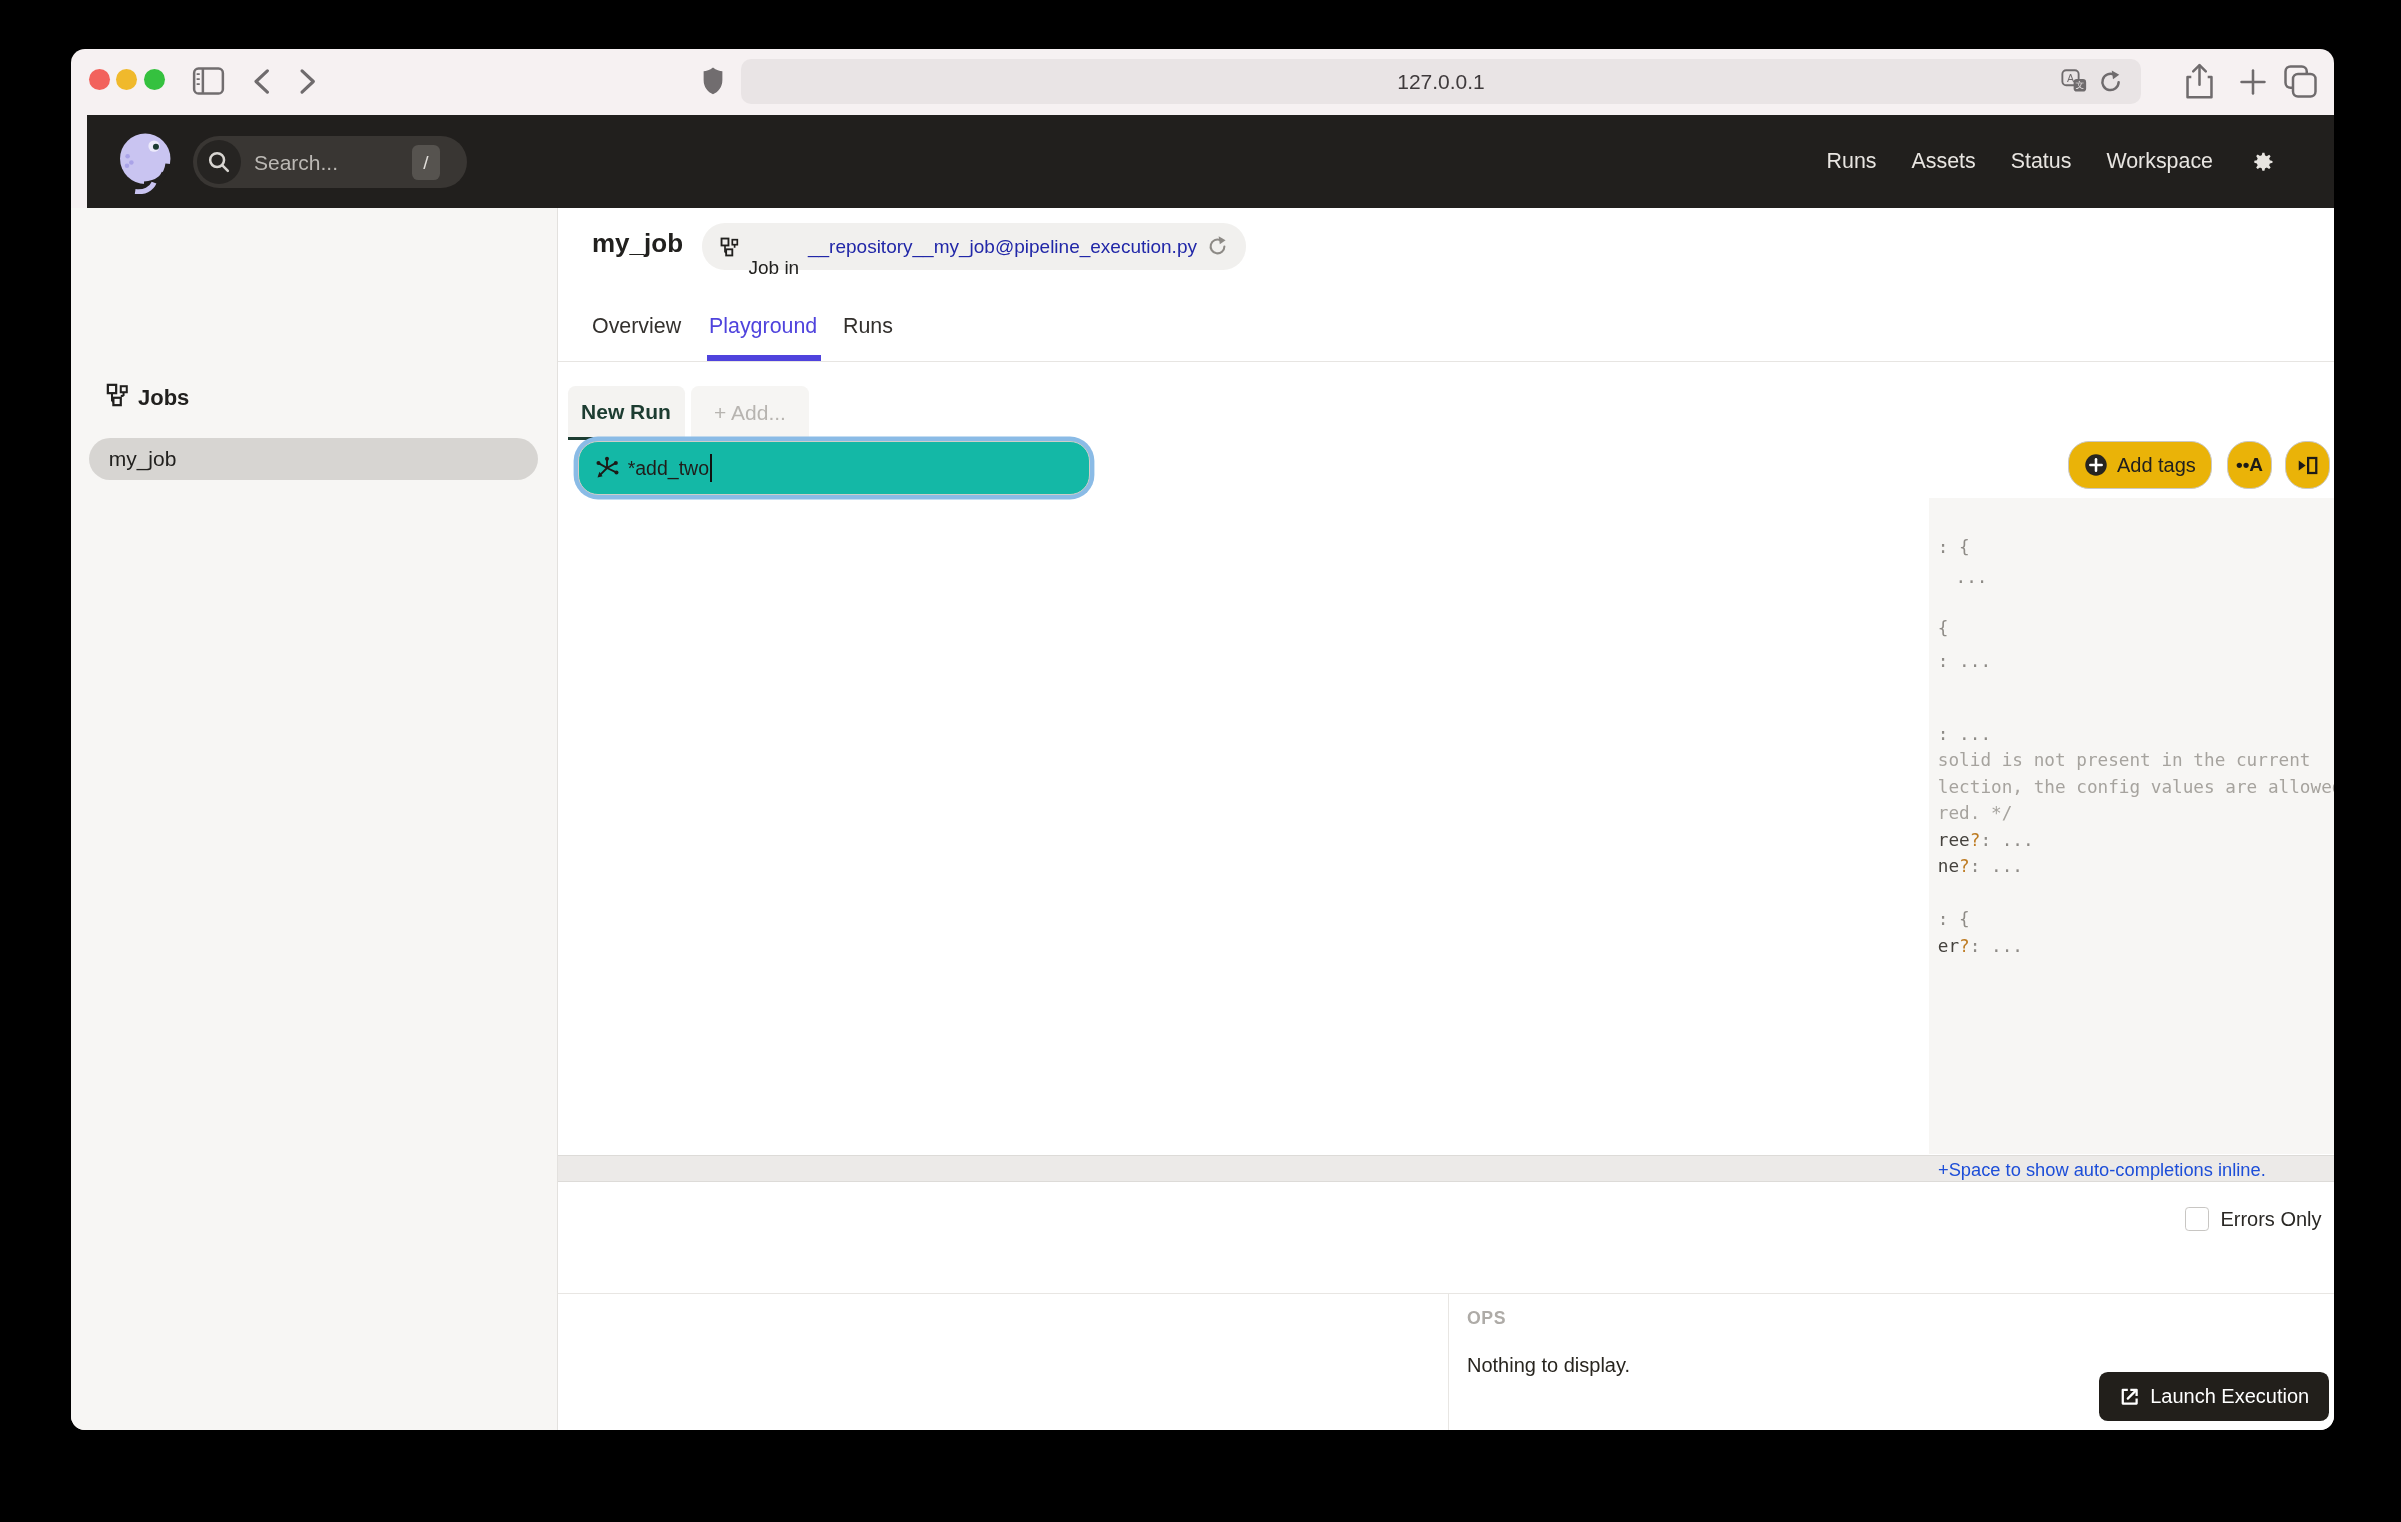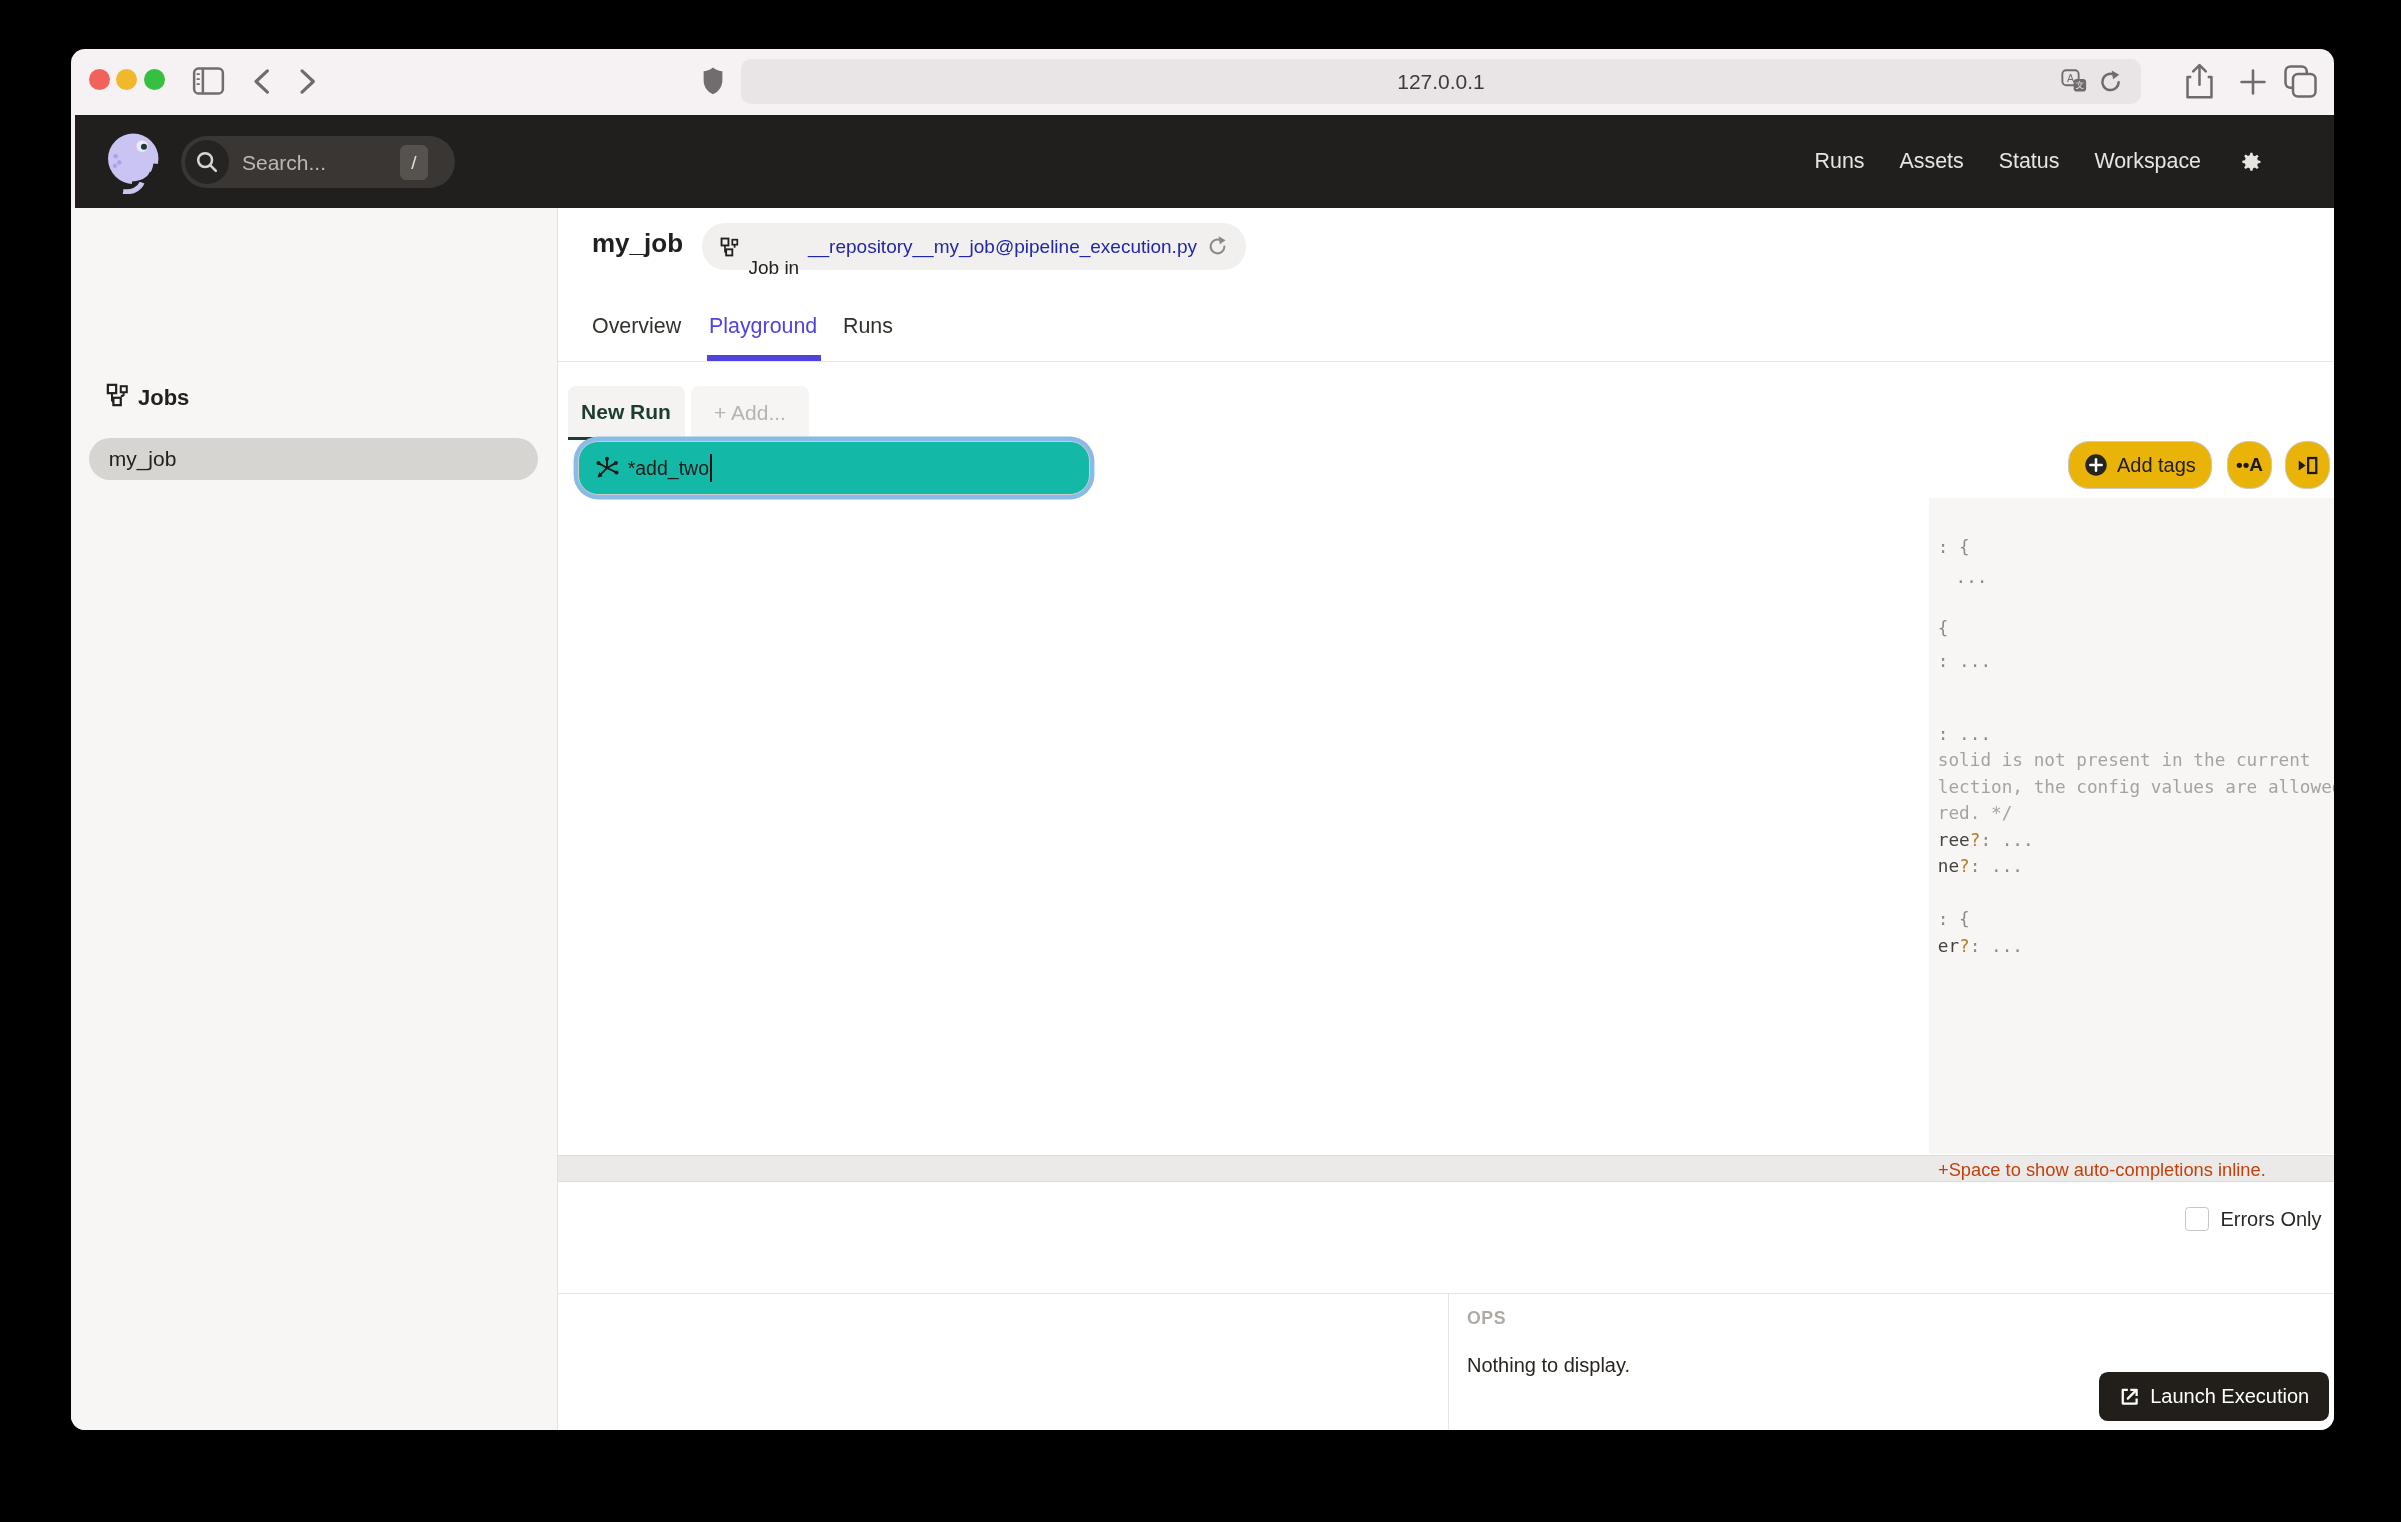--- a/index.html
+++ b/index.html
@@ -6,21 +6,21 @@
   #stage{position:relative;width:2401px;height:1522px;background:#000;overflow:hidden;
          font-family:"Liberation Sans",sans-serif;}
   .abs{position:absolute;}
   #window{left:71px;top:49px;width:2263px;height:1381px;background:#f6f1f2;
           border-radius:14px;overflow:hidden;}
   
   .light{width:21.4px;height:21.4px;border-radius:50%;}
   #urlbar{left:670px;top:10px;width:1400px;height:45px;background:#e9e4e5;border-radius:10px;}
   #urltext{width:100%;text-align:center;line-height:45px;font-size:21px;color:#3f3a3c;}
   
-  #dheader{left:4px;top:66px;width:2263px;height:93px;background:#211f1d;}
+  #dheader{left:16px;top:66px;width:2263px;height:93px;background:#211f1d;}
   #searchpill{left:106px;top:21px;width:274px;height:52px;background:#393633;border-radius:26.5px;}
   #searchcircle{left:4.4px;top:4.4px;width:44px;height:44px;border-radius:50%;background:#262422;}
   #slashchip{left:219px;top:8.8px;width:28px;height:35px;background:#56534f;border-radius:6.3px;
              color:#e2dfdb;font-size:19px;text-align:center;line-height:35px;}
   #dnav{right:74px;top:0;height:93px;display:flex;align-items:center;gap:35px;}
   #dnav span{color:#e8e5e1;font-size:21.4px;font-weight:500;}
   
   #sidebar{left:0;top:159px;width:487px;height:1222px;background:#f7f6f4;border-right:1.3px solid #e3e1de;box-sizing:border-box;}
   #jobs-title{left:67px;top:177px;font-size:22px;font-weight:700;color:#21201e;}
   #job-item{left:17.7px;top:230px;width:449px;height:42px;background:#d7d5d2;border-radius:21px;}
@@ -53,21 +53,21 @@
   #btn-panel{left:1727px;top:233px;width:45px;height:48px;}
   
   #schema{left:1371px;top:290px;width:405px;height:656px;background:#f7f6f4;}
   .sline{position:absolute;left:8.8px;white-space:pre;font-family:"DejaVu Sans Mono","Liberation Mono",monospace;
          font-size:17.7px;color:#8e8b86;}
   .sline .key{color:#45423d;}
   .sline .q{color:#bd7b22;}
   .sline.comment{color:#a6a39e;}
   #hintbar{left:0;top:947px;width:1776px;height:27px;background:#eceae8;border-top:1.3px solid #dddbd8;
            border-bottom:1.3px solid #dddbd8;box-sizing:border-box;}
-  #hintbar span{position:absolute;left:1380px;top:2.5px;font-size:18.3px;color:#c2410c;}
+  #hintbar span{position:absolute;left:1380px;top:2.5px;font-size:18.3px;color:#1d4ed8;}
   
   #popover{left:21.4px;top:290px;width:1350px;height:795px;background:#fff;border-radius:3.8px 3.8px 10px 10px;
            box-shadow:0 2.5px 11.4px rgba(0,0,0,.16),0 0 1.3px rgba(0,0,0,.08);}
   .node{position:absolute;left:534px;width:180px;height:25px;background:#fdf9f0;border:1.3px solid #d7cdb8;
         box-sizing:border-box;border-radius:1.9px;font-family:"DejaVu Sans Mono","Liberation Mono",monospace;
         font-size:17px;color:#231f1c;line-height:23px;padding-left:10px;}
   .dot{position:absolute;width:10.7px;height:10.7px;border-radius:50%;background:#8b8781;}
   #edge{position:absolute;left:546px;top:341px;width:1.9px;height:39px;background:#dcd9d5;}
   
   #bottom-divider{left:0;top:1085px;width:1776px;height:1.3px;background:#e8e6e3;}

